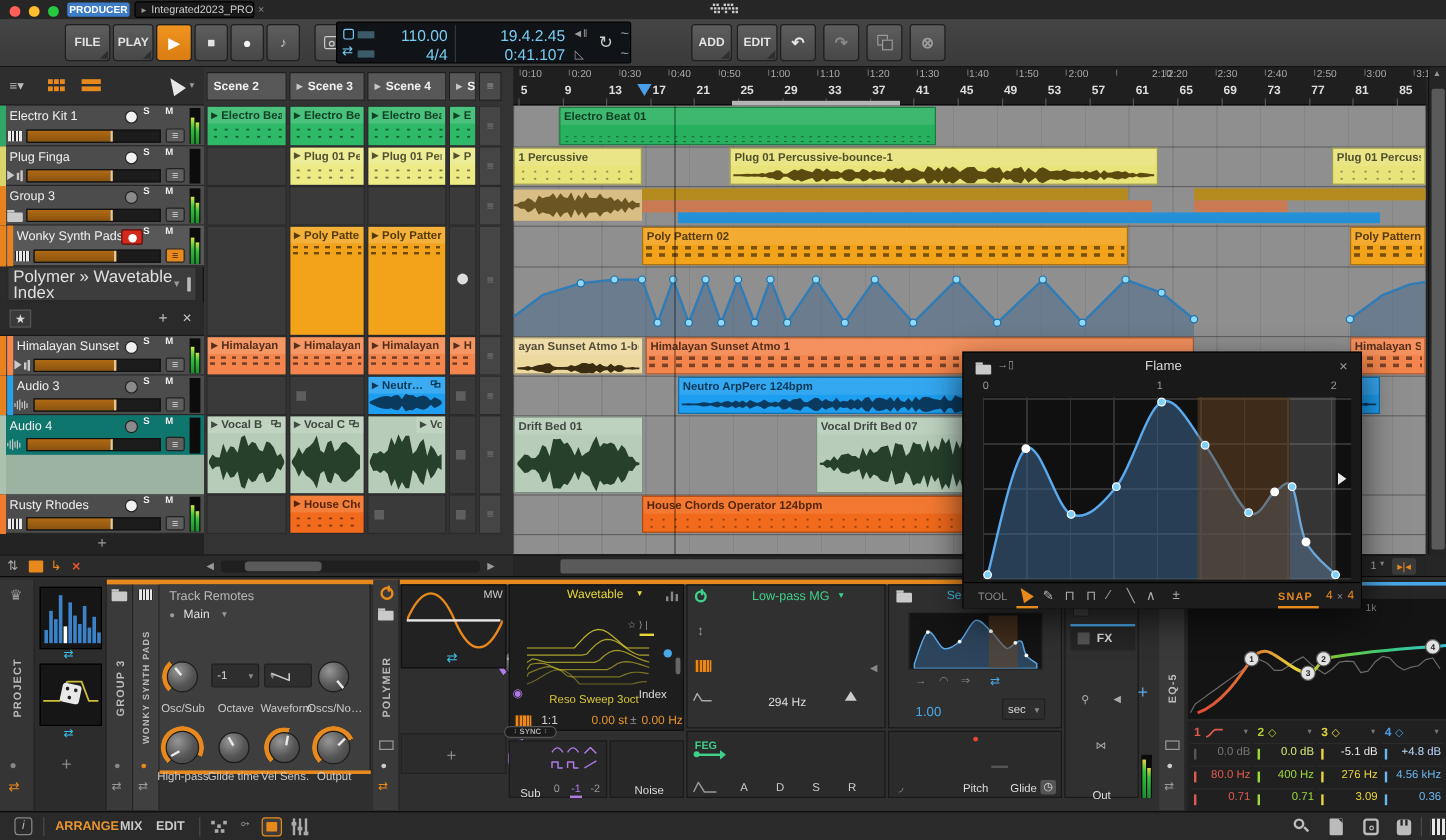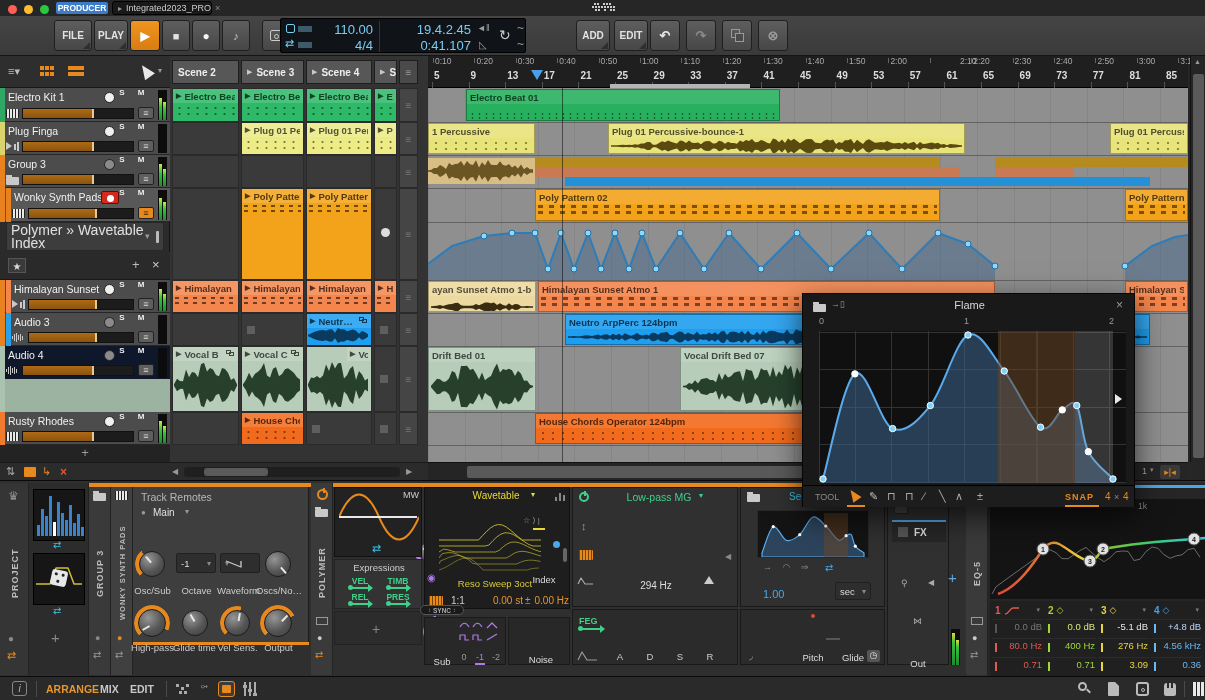--- a/index.html
+++ b/index.html
@@ -230,21 +230,21 @@
           <div style="position: absolute; left: 6px; top: 2px; width: 1.4px; height: 5px; background: rgb(201, 201, 201);"></div>
           <div style="position: absolute; left: 8px; top: 1px; width: 1.4px; height: 7px; background: rgb(201, 201, 201);"></div>
           <div style="position: absolute; left: 10px; top: 2.5px; width: 1.4px; height: 4px; background: rgb(201, 201, 201);"></div>
         </div>
         <div style="position: absolute; left: 28px; top: 19px; width: 106px; height: 11px; background: rgb(28, 28, 28); border: 1px solid rgb(17, 17, 17);">
           <div style="position: absolute; left: 0px; top: 0px; width: 65.72px; height: 9px; background: linear-gradient(rgb(176, 106, 20), rgb(138, 84, 16));"></div>
           <div style="position: absolute; left: 65.72px; top: 0px; width: 2px; height: 9px; background: rgb(232, 200, 144);"></div>
         </div>
         <div style="position: absolute; left: 138px; top: 18px; width: 16px; height: 12px; background: rgb(94, 94, 94); border: 1px solid rgb(34, 34, 34); border-radius: 2px; color: rgb(221, 221, 221); font-size: 9px; text-align: center; line-height: 11px;">≡</div>
       </div>
-      <div style="position: absolute; left: 0px; top: 290px; width: 200px; height: 66px; background: #0f172a; border-bottom: 1px solid rgb(38, 38, 38); padding-left: 40px;">
+      <div style="position: absolute; left: 0px; top: 290px; width: 200px; height: 66px; background: #0f766e; border-bottom: 1px solid rgb(38, 38, 38); padding-left: 40px;">
         <div style="position: absolute; left: 0px; top: 33px; width: 170px; height: 33px; background: rgb(156, 179, 161);"></div>
         <div style="position: absolute; left: 0px; top: 0px; width: 5px; height: 66px; background: rgb(169, 195, 174);"></div>
         <div style="position: absolute; left: 8px; top: 3px; width: 92px; height: 13px; color: rgb(240, 240, 240); font-size: 10.5px; white-space: nowrap; overflow: hidden;">Audio 4</div>
         <div style="position: absolute; left: 104px; top: 4px; width: 11px; height: 11px; background: rgb(138, 138, 138); border-radius: 50%; border: 1px solid rgb(34, 34, 34);"></div>
         <div class="smbtn" style="position: absolute; left: 121px; top: 3px; width: 0px; height: 0px;">S</div>
         <div class="smbtn" style="position: absolute; left: 140px; top: 3px; width: 0px; height: 0px;">M</div>
         <div style="position: absolute; left: 158px; top: 2px; width: 9px; height: 30px; background: rgb(12, 12, 12);"></div>
         <div style="position: absolute; left: 6px; top: 20px; width: 14px; height: 9px;">
           <div style="position: absolute; left: 0px; top: 3px; width: 1.4px; height: 3px; background: rgb(201, 201, 201);"></div>
           <div style="position: absolute; left: 2px; top: 1px; width: 1.4px; height: 7px; background: rgb(201, 201, 201);"></div>
@@ -949,43 +949,20 @@
         <div style="position: absolute; left: 4px; top: 166px; width: 12px; height: 12px; color: rgb(232, 137, 29); font-size: 10px;">⇄</div>
       </div>
       <div style="position: absolute; left: 334px; top: 6px; width: 88px; height: 70px; background: rgb(34, 34, 34); border: 1px solid rgb(17, 17, 17);">
         <div style="position: absolute; left: 68px; top: 2px; width: 18px; height: 12px; color: rgb(204, 204, 204); font-size: 9px;">MW</div>
         <svg width="80" height="50" style="position: absolute; left: 4px; top: 4px; pointer-events: none;">
           <path d="M0 25 C13 -5 27 -5 40 25 C53 55 67 55 80 25" fill="none" stroke="#e8891d" stroke-width="2" stroke-linejoin="round"></path>
         </svg>
         <div style="position: absolute; left: 4px; top: 28px; width: 78px; height: 2px; background: rgb(232, 232, 232);"></div>
         <div style="position: absolute; left: 37px; top: 54px; width: 14px; height: 12px; color: rgb(57, 194, 232); font-size: 11px;">⇄</div>
       </div>
-      <div style="position: absolute; left: 334px; top: 78px; width: 88px; height: 50px; background: rgb(51, 51, 51); border: 1px solid rgb(34, 34, 34);">
-        <div style="position: absolute; left: 0px; top: 2px; width: 88px; height: 12px; color: rgb(204, 204, 204); font-size: 9.5px; text-align: center;">Expressions</div>
-        <div style="position: absolute; left: 10px; top: 16px; width: 30px; height: 10px; color: rgb(63, 208, 138); font-size: 8.5px; font-weight: bold; text-align: center;">VEL</div>
-        <div style="position: absolute; left: 16px; top: 27px; width: 18px; height: 2px; background: rgb(63, 208, 138);">
-          <div style="position: absolute; left: -3px; top: -2px; width: 5px; height: 5px; background: rgb(63, 208, 138); border-radius: 50%;"></div>
-          <div style="position: absolute; left: 17px; top: -3px; width: 0px; height: 0px; border-top: 4px solid transparent; border-bottom: 4px solid transparent; border-left: 5px solid rgb(63, 208, 138);"></div>
-        </div>
-        <div style="position: absolute; left: 48px; top: 16px; width: 30px; height: 10px; color: rgb(63, 208, 138); font-size: 8.5px; font-weight: bold; text-align: center;">TIMB</div>
-        <div style="position: absolute; left: 54px; top: 27px; width: 18px; height: 2px; background: rgb(63, 208, 138);">
-          <div style="position: absolute; left: -3px; top: -2px; width: 5px; height: 5px; background: rgb(63, 208, 138); border-radius: 50%;"></div>
-          <div style="position: absolute; left: 17px; top: -3px; width: 0px; height: 0px; border-top: 4px solid transparent; border-bottom: 4px solid transparent; border-left: 5px solid rgb(63, 208, 138);"></div>
-        </div>
-        <div style="position: absolute; left: 10px; top: 32px; width: 30px; height: 10px; color: rgb(63, 208, 138); font-size: 8.5px; font-weight: bold; text-align: center;">REL</div>
-        <div style="position: absolute; left: 16px; top: 43px; width: 18px; height: 2px; background: rgb(63, 208, 138);">
-          <div style="position: absolute; left: -3px; top: -2px; width: 5px; height: 5px; background: rgb(63, 208, 138); border-radius: 50%;"></div>
-          <div style="position: absolute; left: 17px; top: -3px; width: 0px; height: 0px; border-top: 4px solid transparent; border-bottom: 4px solid transparent; border-left: 5px solid rgb(63, 208, 138);"></div>
-        </div>
-        <div style="position: absolute; left: 48px; top: 32px; width: 30px; height: 10px; color: rgb(63, 208, 138); font-size: 8.5px; font-weight: bold; text-align: center;">PRES</div>
-        <div style="position: absolute; left: 54px; top: 43px; width: 18px; height: 2px; background: rgb(63, 208, 138);">
-          <div style="position: absolute; left: -3px; top: -2px; width: 5px; height: 5px; background: rgb(63, 208, 138); border-radius: 50%;"></div>
-          <div style="position: absolute; left: 17px; top: -3px; width: 0px; height: 0px; border-top: 4px solid transparent; border-bottom: 4px solid transparent; border-left: 5px solid rgb(63, 208, 138);"></div>
-        </div>
-      </div>
       <div style="position: absolute; left: 334px; top: 130px; width: 88px; height: 34px; background: rgb(44, 44, 44); border: 1px solid rgb(34, 34, 34);"></div>
       <div style="position: absolute; left: 372px; top: 140px; width: 14px; height: 16px; color: rgb(136, 136, 136); font-size: 14px;">+</div>
       <div style="position: absolute; left: 424px; top: 6px; width: 146px; height: 122px; background: rgb(30, 30, 30); border: 1px solid rgb(17, 17, 17);">
         <div style="position: absolute; left: 36px; top: 2px; width: 70px; height: 13px; color: rgb(232, 216, 56); font-size: 10px; text-align: center;">Wavetable</div>
         <div style="position: absolute; left: 106px; top: 2px; width: 10px; height: 13px; color: rgb(232, 216, 56); font-size: 8px;">▾</div>
         <div style="position: absolute; left: 130px; top: 4px; width: 12px; height: 9px;">
           <div style="position: absolute; left: 0px; top: 5px; width: 2px; height: 4px; background: rgb(136, 136, 136);"></div>
           <div style="position: absolute; left: 4px; top: 1px; width: 2px; height: 8px; background: rgb(136, 136, 136);"></div>
           <div style="position: absolute; left: 8px; top: 3px; width: 2px; height: 6px; background: rgb(136, 136, 136);"></div>
         </div>

